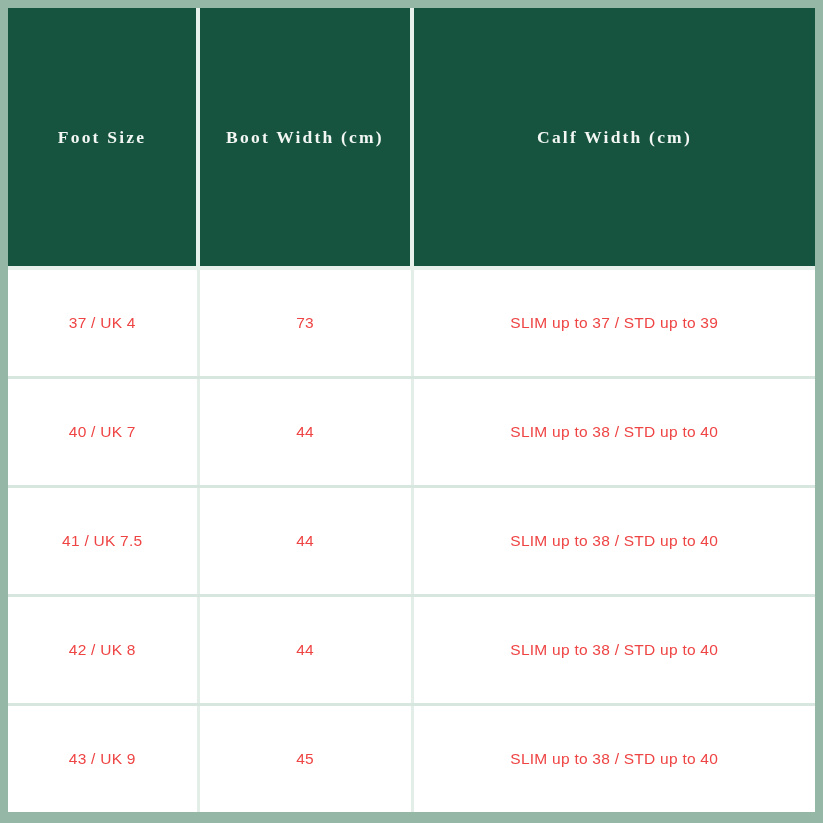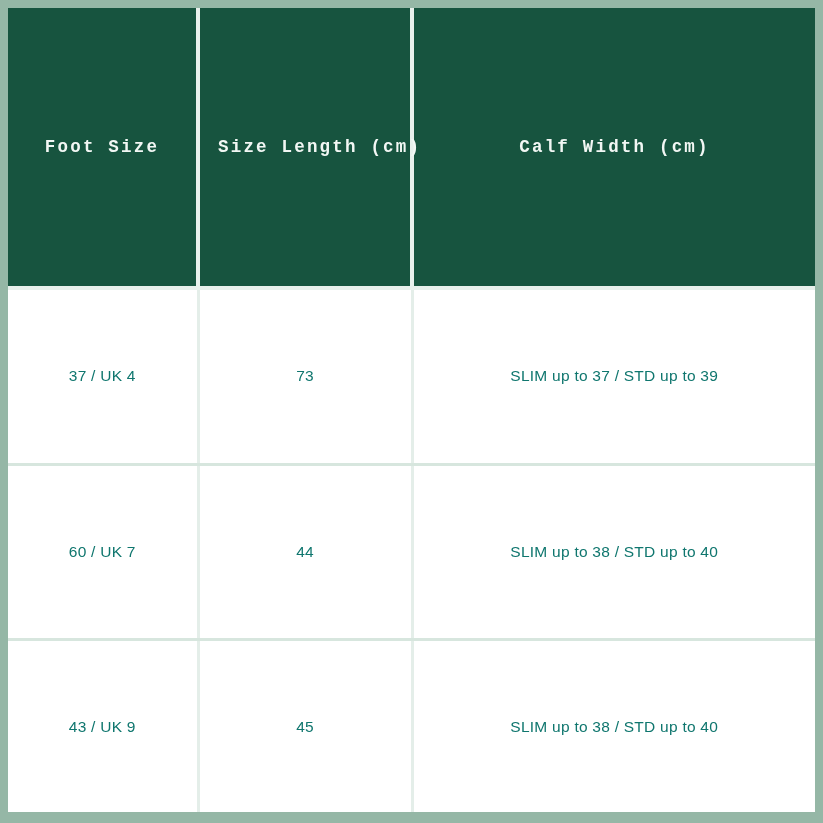--- a/index.html
+++ b/index.html
@@ -38,43 +38,43 @@
   .size-table col.c2 { width: 214px; }
   .size-table col.c3 { width: 403px; }
 
   
   thead th {
     background: #17543f;
     color: #f2f7f4;
     height: 242px;
     vertical-align: middle;
     text-align: center;
-    font-family: Liberation Mono, monospace;
+    font-family: Liberation Serif, serif;
     font-weight: bold;
     font-size: 17.5px;
     letter-spacing: 2.2px;
-    padding: 18px;
+    padding: 8px;
     border-right: 4px solid #e8f0ec;
     border-bottom: 4px solid #e8f0ec;
     white-space: nowrap;
   }
   thead th:last-child {
     border-right: none;
   }
 
   
   tbody td {
     background: #ffffff;
     height: 80px;
     vertical-align: middle;
     text-align: center;
     font-family: "Liberation Sans", sans-serif;
     font-size: 15.5px;
     font-weight: normal;
-    color: #0f766e;
+    color: #ef4444;
     letter-spacing: 0.25px;
     padding: 0 6px;
     border-right: 3px solid #e4eee9;
     border-bottom: 3px solid #d7e6de;
     white-space: nowrap;
   }
   tbody td:last-child {
     border-right: none;
   }
   tbody tr:last-child td {
@@ -87,32 +87,42 @@
 <div class="chart-frame">
   <table class="size-table">
     <colgroup>
       <col class="c1">
       <col class="c2">
       <col class="c3">
     </colgroup>
     <thead>
       <tr>
         <th>Foot Size</th>
-        <th>Size Length (cm)</th>
+        <th>Boot Width (cm)</th>
         <th>Calf Width (cm)</th>
       </tr>
     </thead>
     <tbody>
       <tr>
         <td>37 / UK 4</td>
         <td>73</td>
         <td>SLIM up to 37 / STD up to 39</td>
       </tr>
       <tr>
-        <td>60 / UK 7</td>
+        <td>40 / UK 7</td>
+        <td>44</td>
+        <td>SLIM up to 38 / STD up to 40</td>
+      </tr>
+      <tr>
+        <td>41 / UK 7.5</td>
+        <td>44</td>
+        <td>SLIM up to 38 / STD up to 40</td>
+      </tr>
+      <tr>
+        <td>42 / UK 8</td>
         <td>44</td>
         <td>SLIM up to 38 / STD up to 40</td>
       </tr>
       <tr>
         <td>43 / UK 9</td>
         <td>45</td>
         <td>SLIM up to 38 / STD up to 40</td>
       </tr>
     </tbody>
   </table>

